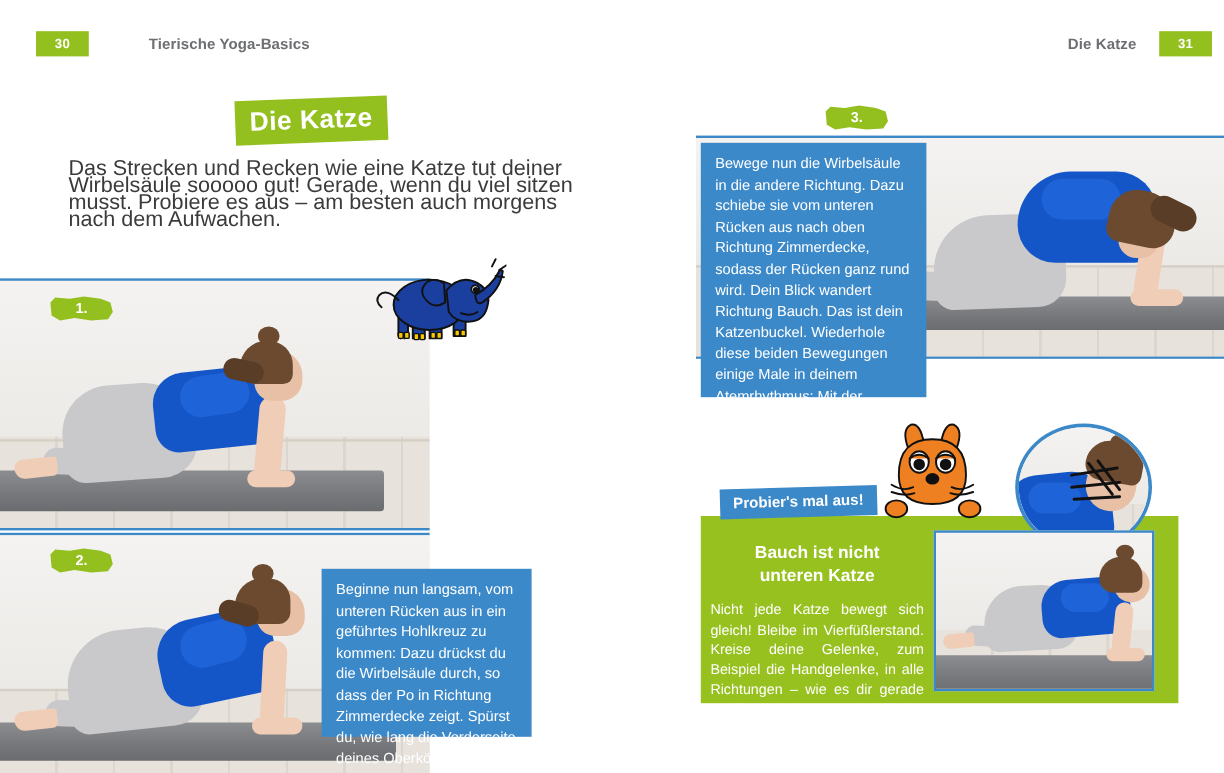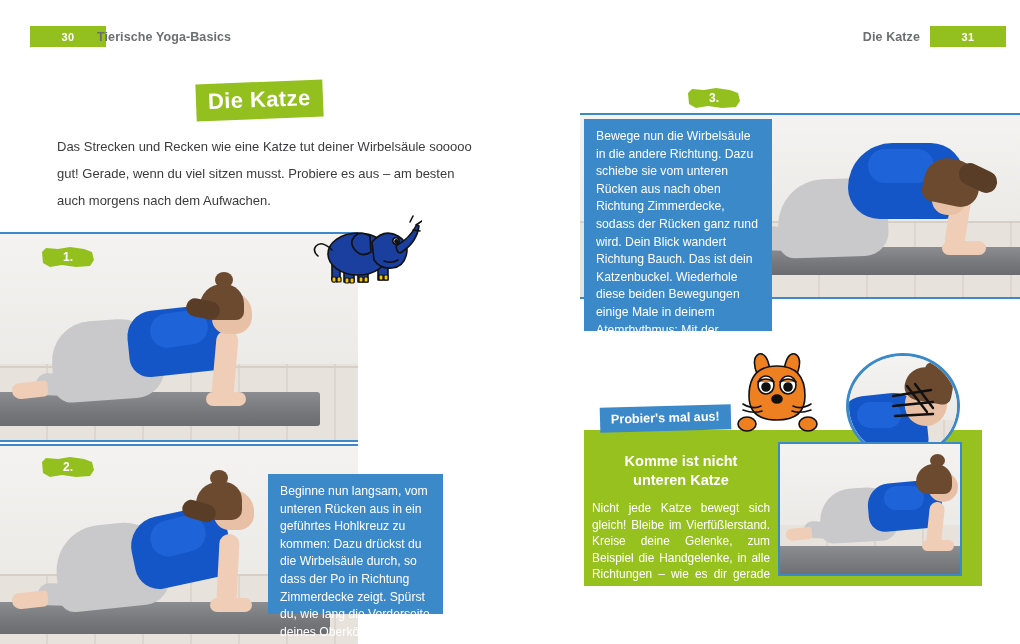--- a/index.html
+++ b/index.html
@@ -5,47 +5,47 @@
   html,body{margin:0;padding:0;background:#ffffff;}
   body{
     width:1020px;height:644px;position:relative;overflow:hidden;
     font-family:"Liberation Sans","DejaVu Sans",sans-serif;
     color:#58595b;
   }
   .page{position:absolute;inset:0;background:#fff;}
 
   
   .hdr-badge{
-    position:absolute;top:26px;height:21px;width:76px;
+    position:absolute;top:26px;height:21px;width:44px;
     background:#93c01f;color:#fff;font-size:11px;font-weight:bold;
     display:flex;align-items:center;justify-content:center;letter-spacing:.3px;
   }
   .hdr-badge.left{left:30px;}
-  .hdr-badge.right{left:930px;}
+  .hdr-badge.right{left:966px;}
   .hdr-text{
     position:absolute;top:26px;height:21px;display:flex;align-items:center;
-    font-size:12.5px;font-weight:bold;color:#6d6e71;letter-spacing:.1px;
+    font-size:12.5px;font-weight:bold;color:#6d6e71;letter-spacing:.1px;margin-left:27px;
   }
   .hdr-text.left{left:97px;}
   .hdr-text.right{left:820px;width:100px;justify-content:flex-end;}
 
   
   .chapter-title{
     position:absolute;left:196px;top:82px;
     background:#93c01f;color:#fff;
     font-size:22px;font-weight:bold;letter-spacing:.4px;
     padding:5px 12px 6px 12px;
     transform:rotate(-2.2deg);
     white-space:nowrap;
   }
 
   
   .intro{
     position:absolute;left:57px;top:133px;width:424px;
-    font-size:13px;line-height:27px;color:#3b3b3d;
+    font-size:18px;line-height:14px;color:#3b3b3d;
   }
 
   
   .photo{position:absolute;overflow:hidden;background:#f2f0ee;}
   .photo.framed{border-top:2px solid #3c89c9;border-bottom:2px solid #3c89c9;}
   .photo.framed-r{border:2px solid #3c89c9;border-left:none;}
 
   
   .wall{position:absolute;left:0;right:0;top:0;background:linear-gradient(180deg,#f4f3f1 0%,#eceae7 100%);}
   .floor{position:absolute;left:0;right:0;bottom:0;
@@ -259,21 +259,21 @@
         <path d="M8,52 q10,6 18,2 M8,58 q11,4 19,1 M76,52 q-10,6 -18,2 M76,58 q-11,4 -19,1" fill="none"></path>
         <ellipse cx="12" cy="72" rx="9" ry="7" fill="#ef8022"></ellipse>
         <ellipse cx="73" cy="72" rx="9" ry="7" fill="#ef8022"></ellipse>
       </g>
     </svg>
   </div>
 
   <div class="tag-blue" style="left:600px;top:406px;">Probier's mal aus!</div>
 
   <div class="green-head" style="left:592px;top:452px;width:178px;">
-    <div>Komme ist nicht</div>
+    <div>Bauch ist nicht</div>
     <div>unteren Katze</div>
   </div>
 
   <div class="green-body" style="left:592px;top:500px;width:178px;">Nicht jede Katze bewegt sich gleich! Bleibe im Vierfüßlerstand. Kreise deine Gelenke, zum Beispiel die Handgelenke, in alle Richtungen – wie es dir gerade gefällt. Wie bewegt sich deine Katze?</div>
 
   <div class="circle-photo" style="left:846px;top:353px;width:114px;height:106px;">
     <div class="wall" style="height:64%;"></div>
     <div class="floor" style="height:36%;"></div>
     <div class="fig shirt" style="left:-8px;top:38px;width:86px;height:64px;border-radius:24px 34px 16px 10px;transform:rotate(-6deg);"></div>
     <div class="fig shirt-lt" style="left:8px;top:46px;width:44px;height:26px;border-radius:16px;"></div>

